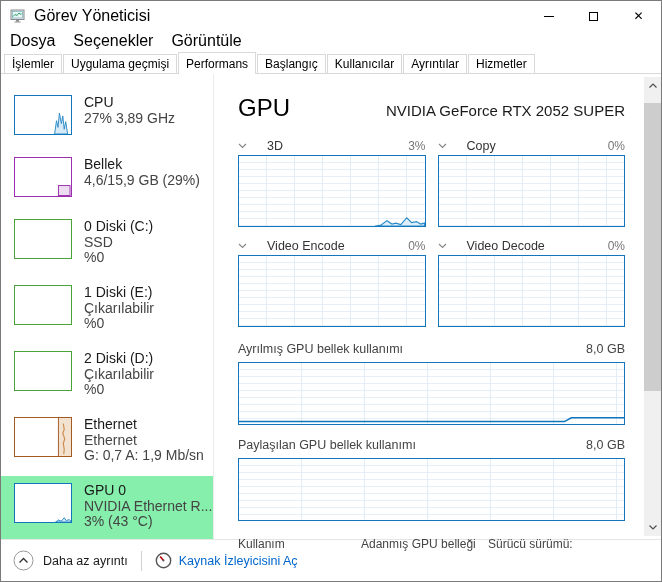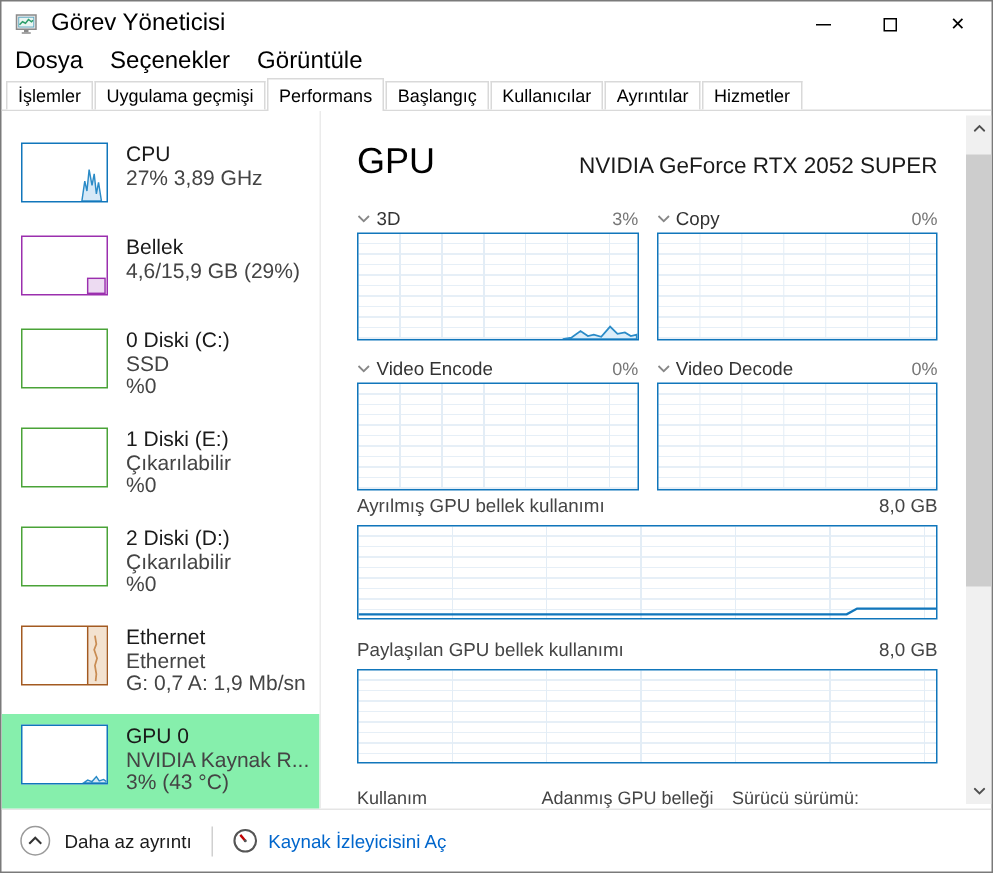--- a/index.html
+++ b/index.html
@@ -46,36 +46,36 @@
 
   
   .main { flex:1 1 auto; position:relative; padding:14px 36px 0 24px; min-width:0; }
   .gpu-header { display:flex; align-items:baseline; justify-content:space-between; }
   .gpu-title { font-size:24px; font-weight:400; line-height:40px; color:#000; }
   .gpu-subtitle { font-size:15px; color:#1a1a1a; }
 
   .charts-grid { display:grid; grid-template-columns:1fr 1fr; column-gap:12px; }
   .chart-head { display:flex; align-items:center; justify-content:space-between; margin-top:9px; height:18px; }
   .chart-head.second { margin-top:10px; }
-  .chart-label { font-size:12.5px; color:#333; display:flex; align-items:center; gap:4px; }
+  .chart-label { font-size:12.5px; color:#333; display:flex; align-items:center; gap:20px; }
   .chev { width:9px; height:6px; flex:0 0 auto; }
   .pct { font-size:12px; color:#767676; }
 
   .chart { position:relative; border:1px solid #1176bb; background-color:#fff;
     background-image:
       repeating-linear-gradient(to right, transparent 0 27px, #e3edf6 27px 28px),
       repeating-linear-gradient(to bottom, transparent 0 6px, #e6eff7 6px 7px); }
   .chart svg { position:absolute; left:0; top:0; width:100%; height:100%; }
   .chart.small { height:72px; }
   .chart.wide { height:63px;
     background-image:
       repeating-linear-gradient(to right, transparent 0 62px, #e3edf6 62px 63px),
       repeating-linear-gradient(to bottom, transparent 0 6px, #e6eff7 6px 7px); }
 
-  .mem-head { display:flex; align-items:center; justify-content:space-between; margin-top:1px; margin-bottom:5px; height:17px; }
+  .mem-head { display:flex; align-items:center; justify-content:space-between; margin-top:13px; margin-bottom:5px; height:17px; }
   .mem-head.second { margin-top:11px; }
   .mem-label { font-size:12.5px; color:#444; }
   .mem-value { font-size:12.5px; color:#444; }
 
   .stats-row { display:flex; margin-top:16px; }
   .stat-label { font-size:12px; color:#444; }
   .stat-label:nth-child(1) { width:123px; }
   .stat-label:nth-child(2) { width:127px; }
 
   
@@ -204,21 +204,21 @@
       </div>
 
       <div class="side-item h3 selected">
         <div class="thumb b-blue">
           <svg viewBox="0 0 58 40" preserveAspectRatio="none">
             <path d="M42,40 L45,38 L48,39 L51,35.5 L53,38.5 L56,37.5 L58,39 L58,40 Z" fill="#d6e9f7" stroke="#2b8bc7" stroke-width="1"></path>
           </svg>
         </div>
         <div class="side-text">
           <div class="side-title">GPU 0</div>
-          <div class="side-sub">NVIDIA Kaynak R...</div>
+          <div class="side-sub">NVIDIA Ethernet R...</div>
           <div class="side-sub">3% (43 °C)</div>
         </div>
       </div>
 
     </div>
 
     <div class="main">
 
       <div class="gpu-header">
         <span class="gpu-title">GPU</span>

